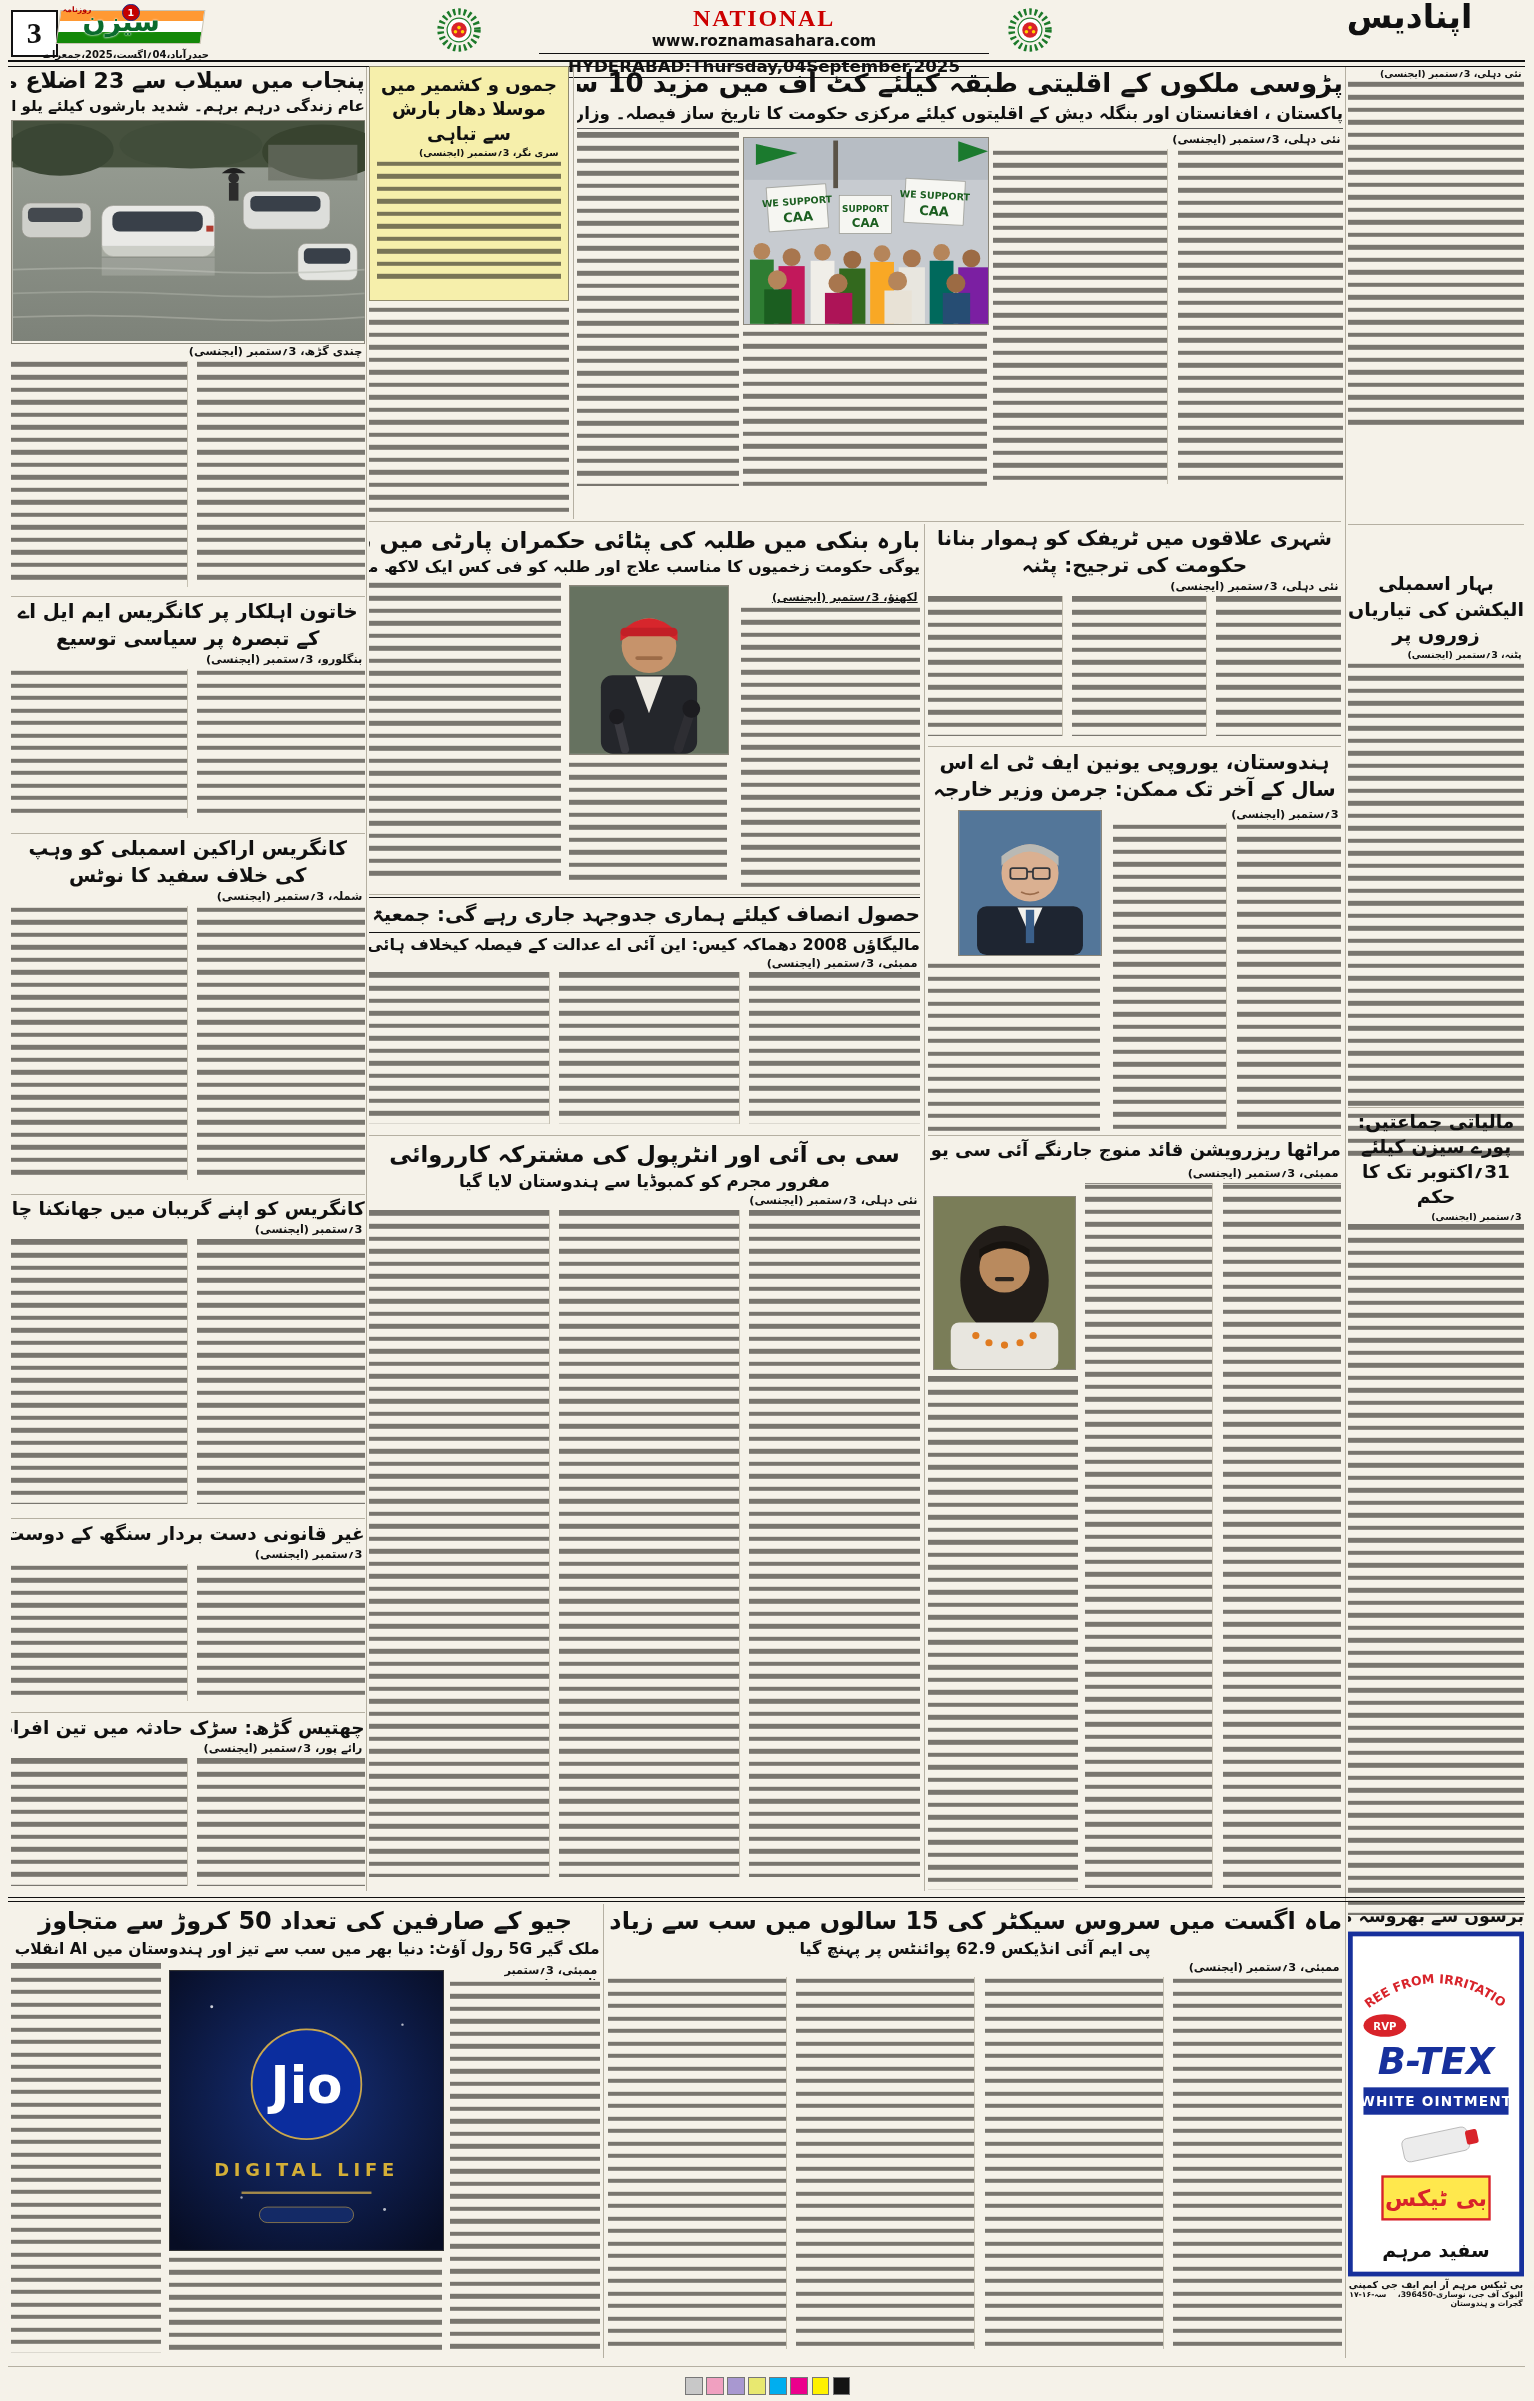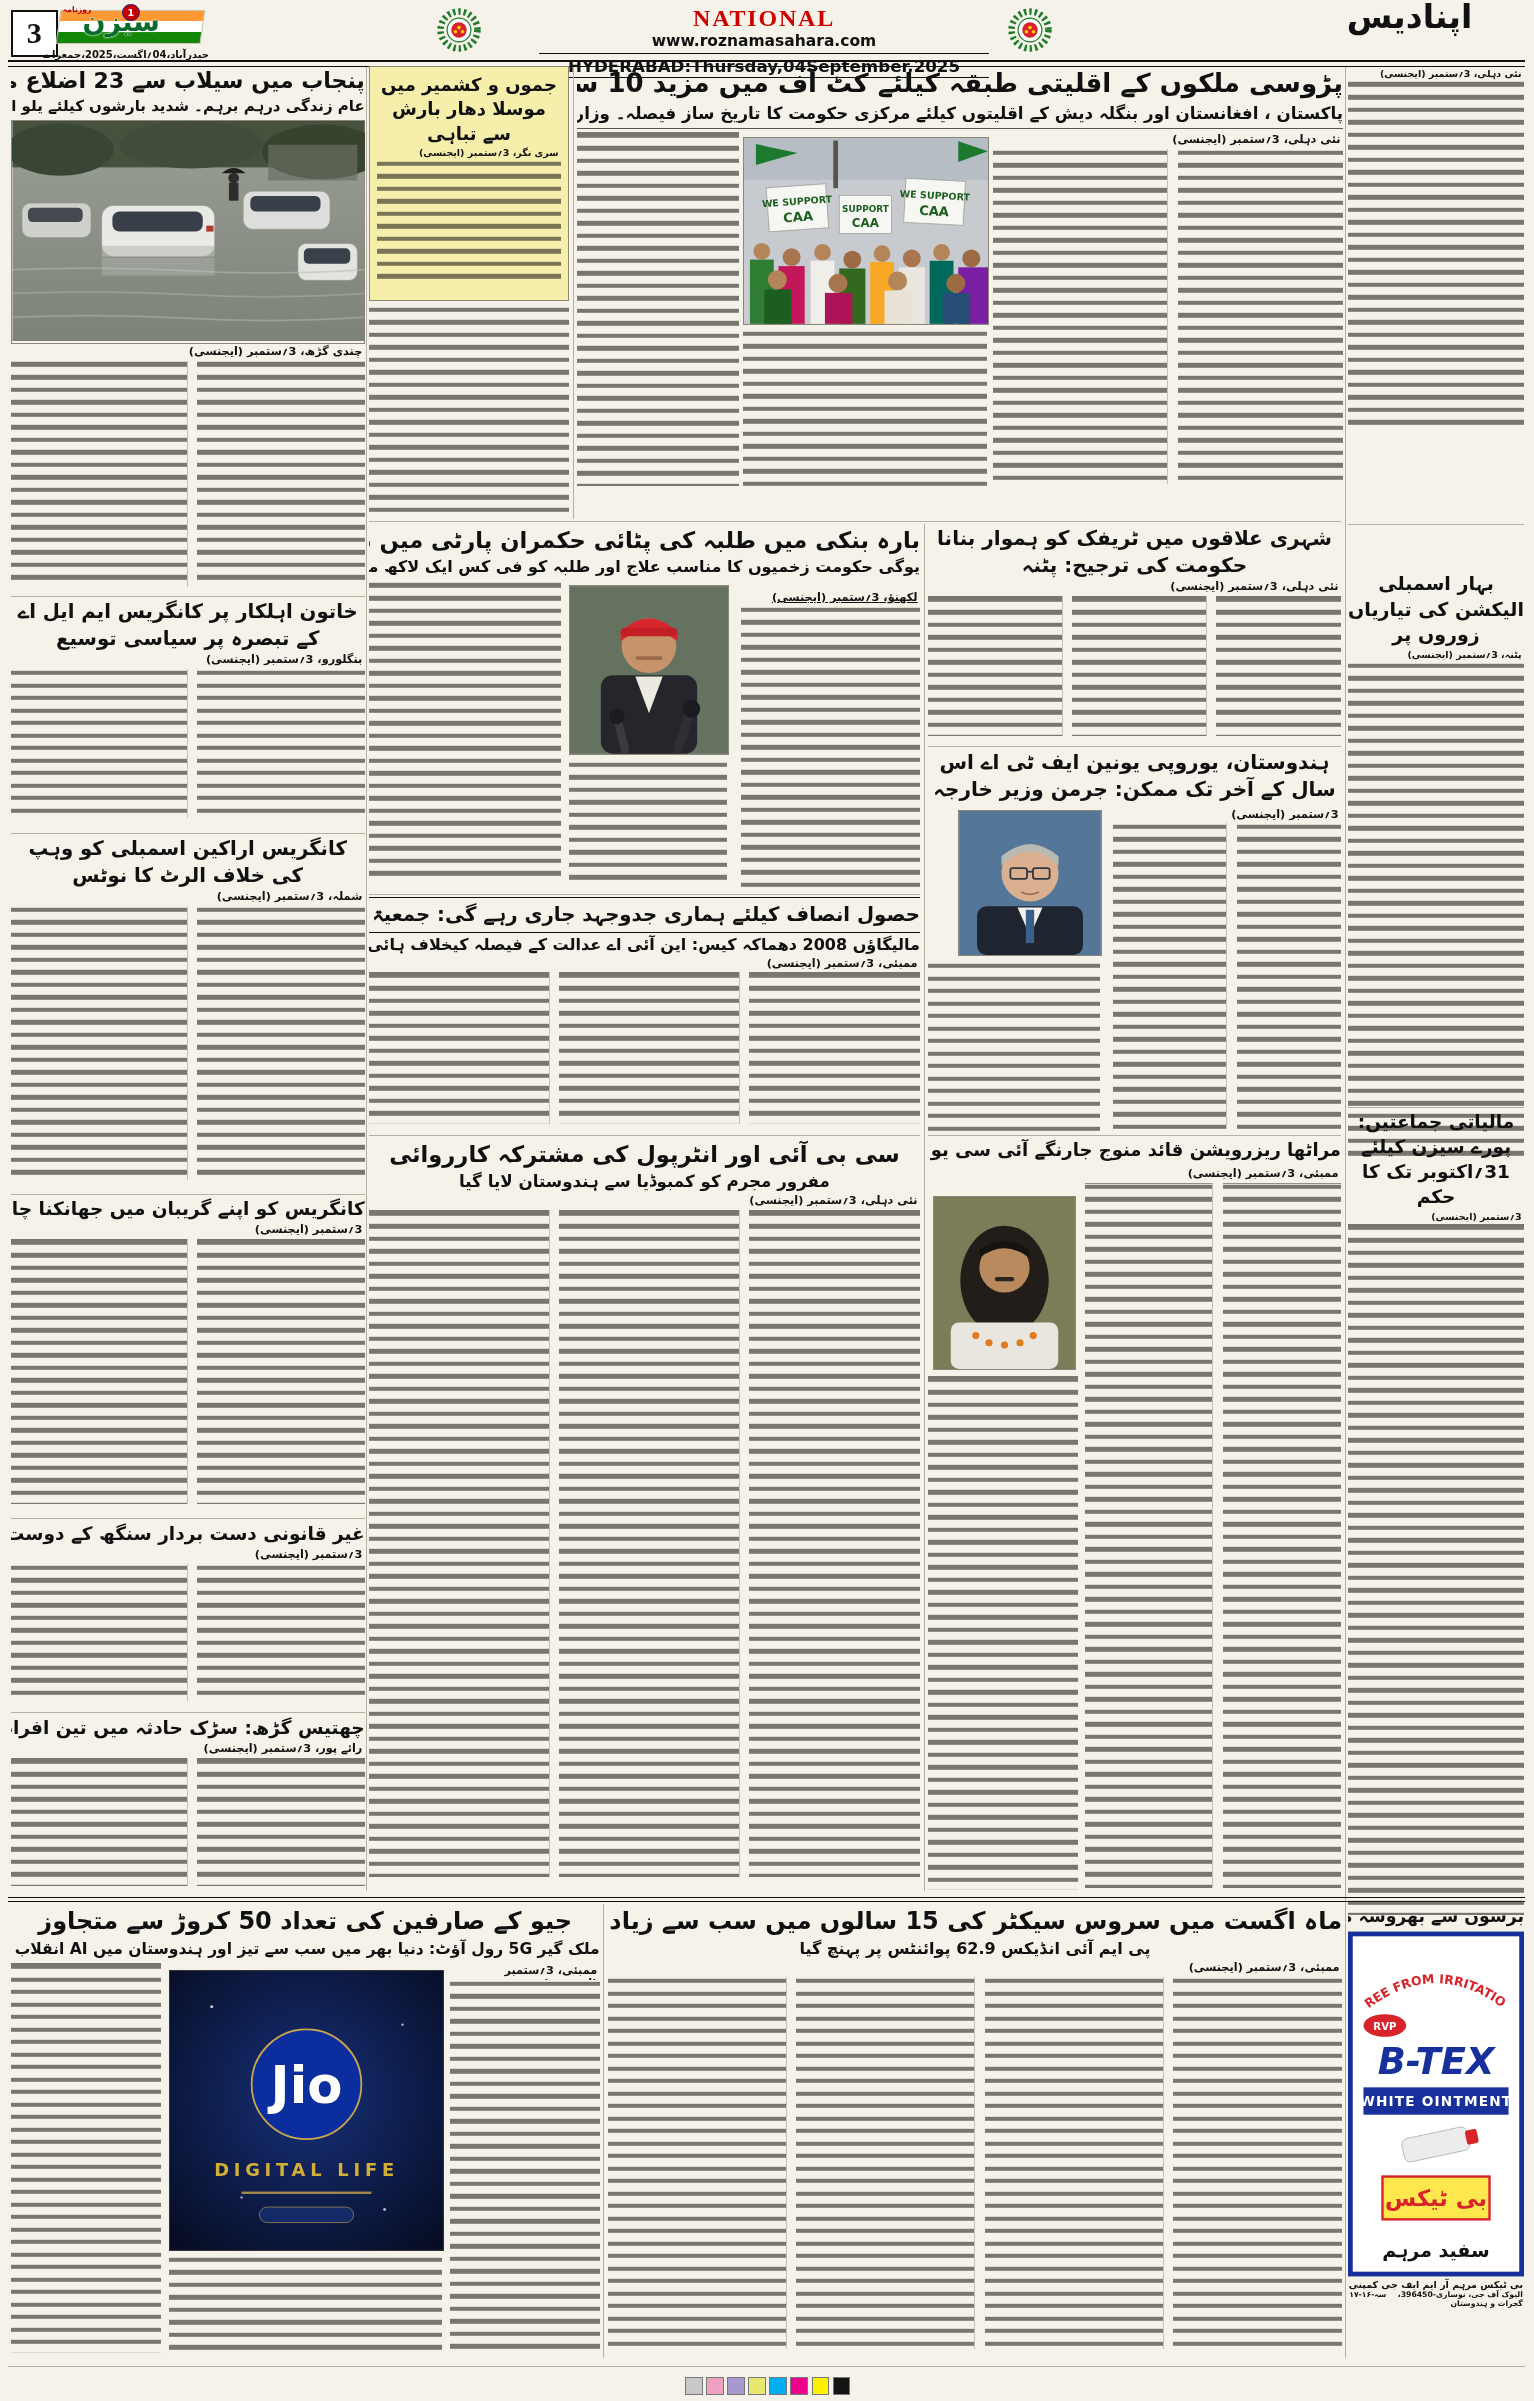--- a/index.html
+++ b/index.html
@@ -287,21 +287,21 @@
   <section class="story" style="left:10.7px;top:599px;width:354px;">
     <h2 class="hl" style="font-size:19.7px;">خاتون اہلکار پر کانگریس ایم ایل اے کے تبصرہ پر سیاسی توسیع</h2>
     <div class="dateline">بنگلورو، 3؍ستمبر (ایجنسی)</div>
     <div class="cols" style="height:149px;">
       <div class="sk"></div>
       <div class="sk"></div>
     </div>
   </section>
 
   <section class="story" style="left:10.7px;top:836px;width:354px;">
-    <h2 class="hl" style="font-size:19.7px;">کانگریس اراکین اسمبلی کو وہپ کی خلاف الرٹ کا نوٹس</h2>
+    <h2 class="hl" style="font-size:19.7px;">کانگریس اراکین اسمبلی کو وہپ کی خلاف سفید کا نوٹس</h2>
     <div class="dateline">شملہ، 3؍ستمبر (ایجنسی)</div>
     <div class="cols" style="height:274px;">
       <div class="sk"></div>
       <div class="sk"></div>
     </div>
   </section>
 
   <section class="story" style="left:10.7px;top:1197px;width:354px;">
     <h2 class="hl nw" style="font-size:18.5px;">کانگریس کو اپنے گریبان میں جھانکنا چاہئے: بیڈم</h2>
     <div class="dateline">3؍ستمبر (ایجنسی)</div>

